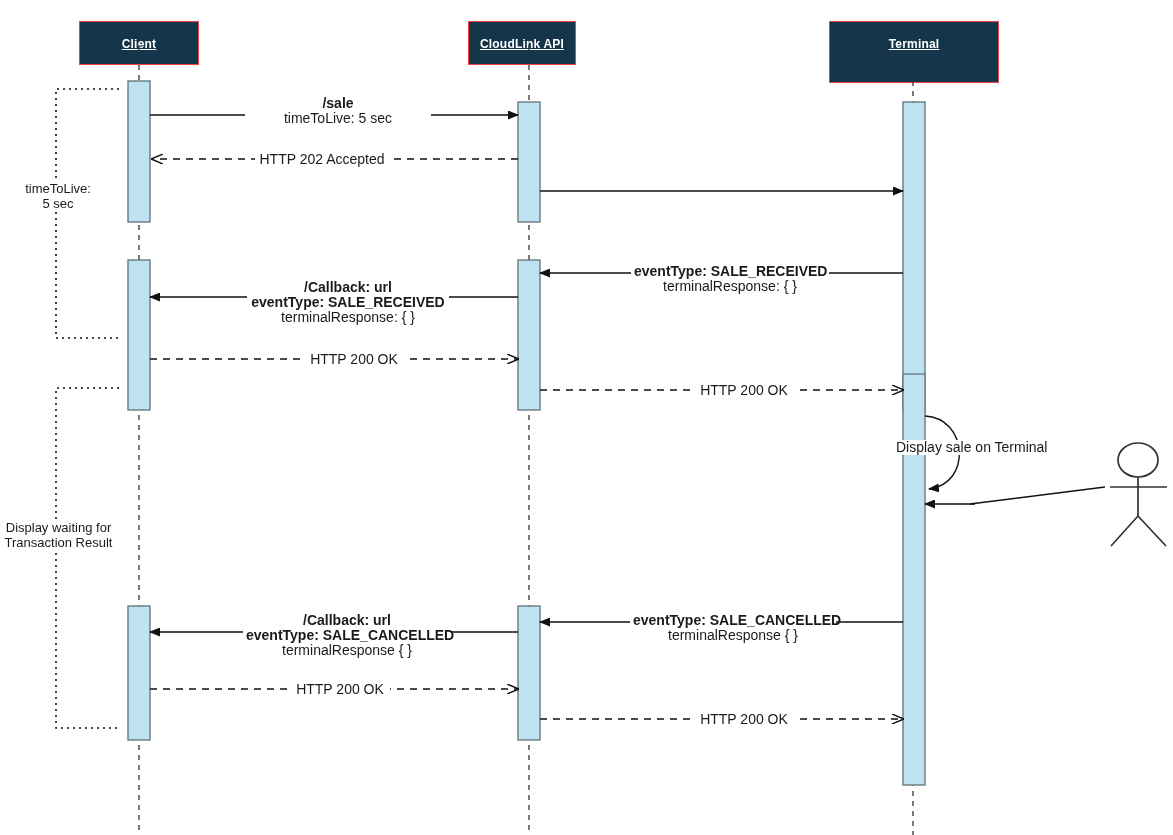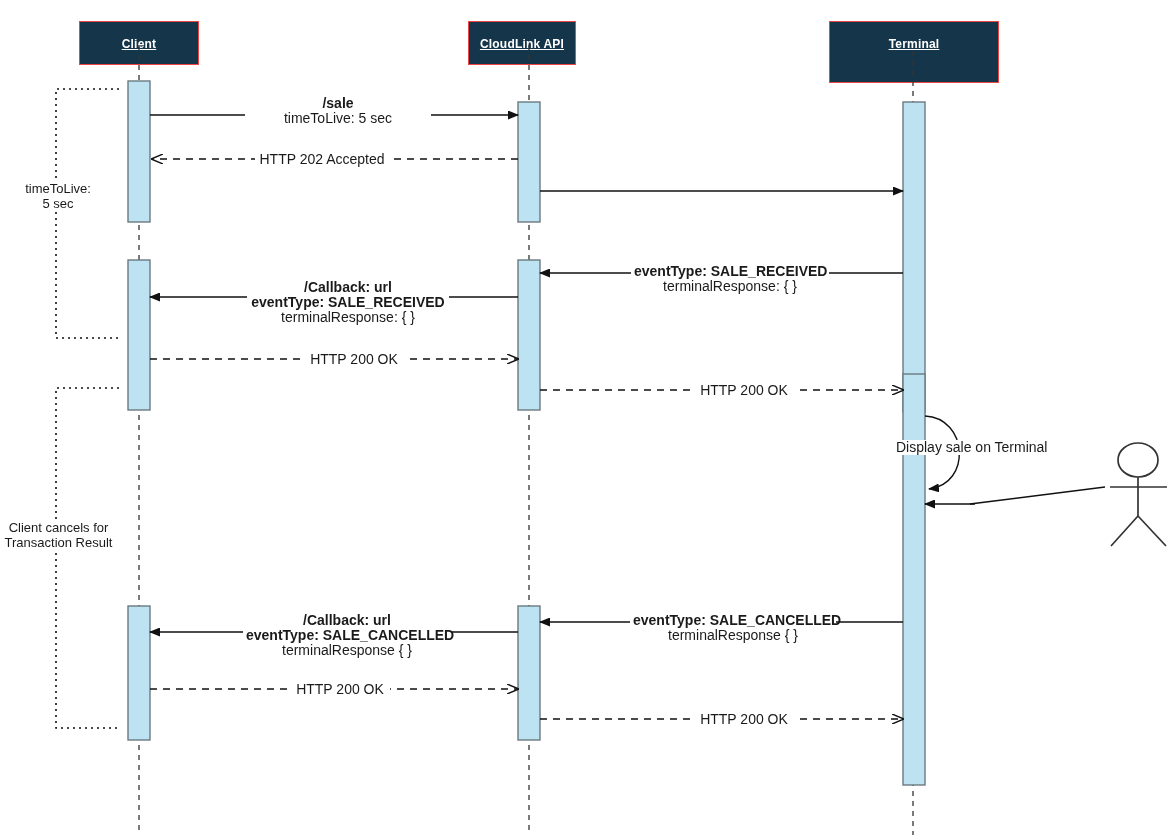--- a/index.html
+++ b/index.html
@@ -209,17 +209,17 @@
   <div class="lbl" style="left:694px; top:712px; width:94px;">
     <div class="n">HTTP 200 OK</div>
   </div>
 
   <div class="bracket-lbl" style="left:8px; top:181px; width:96px; text-align:center;">
     <div>timeToLive:</div>
     <div>5 sec</div>
   </div>
 
   <div class="bracket-lbl" style="left:0px; top:520px; width:113px; text-align:center;">
-    <div>Client cancels for</div>
+    <div>Display waiting for</div>
     <div>Transaction Result</div>
   </div>
 
 </div>
 
 </body></html>

